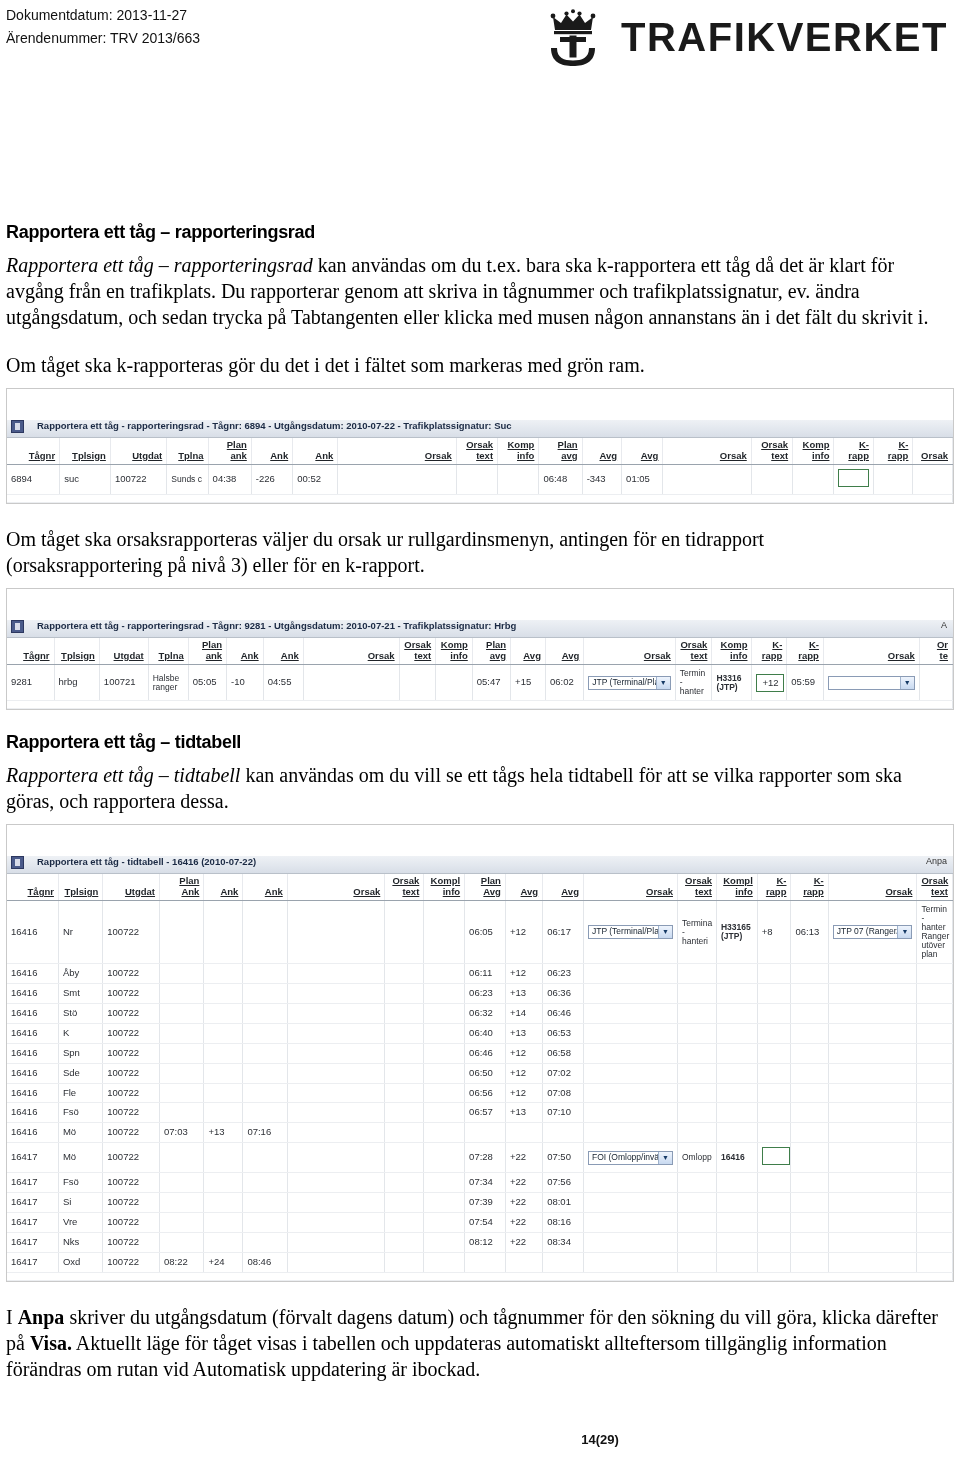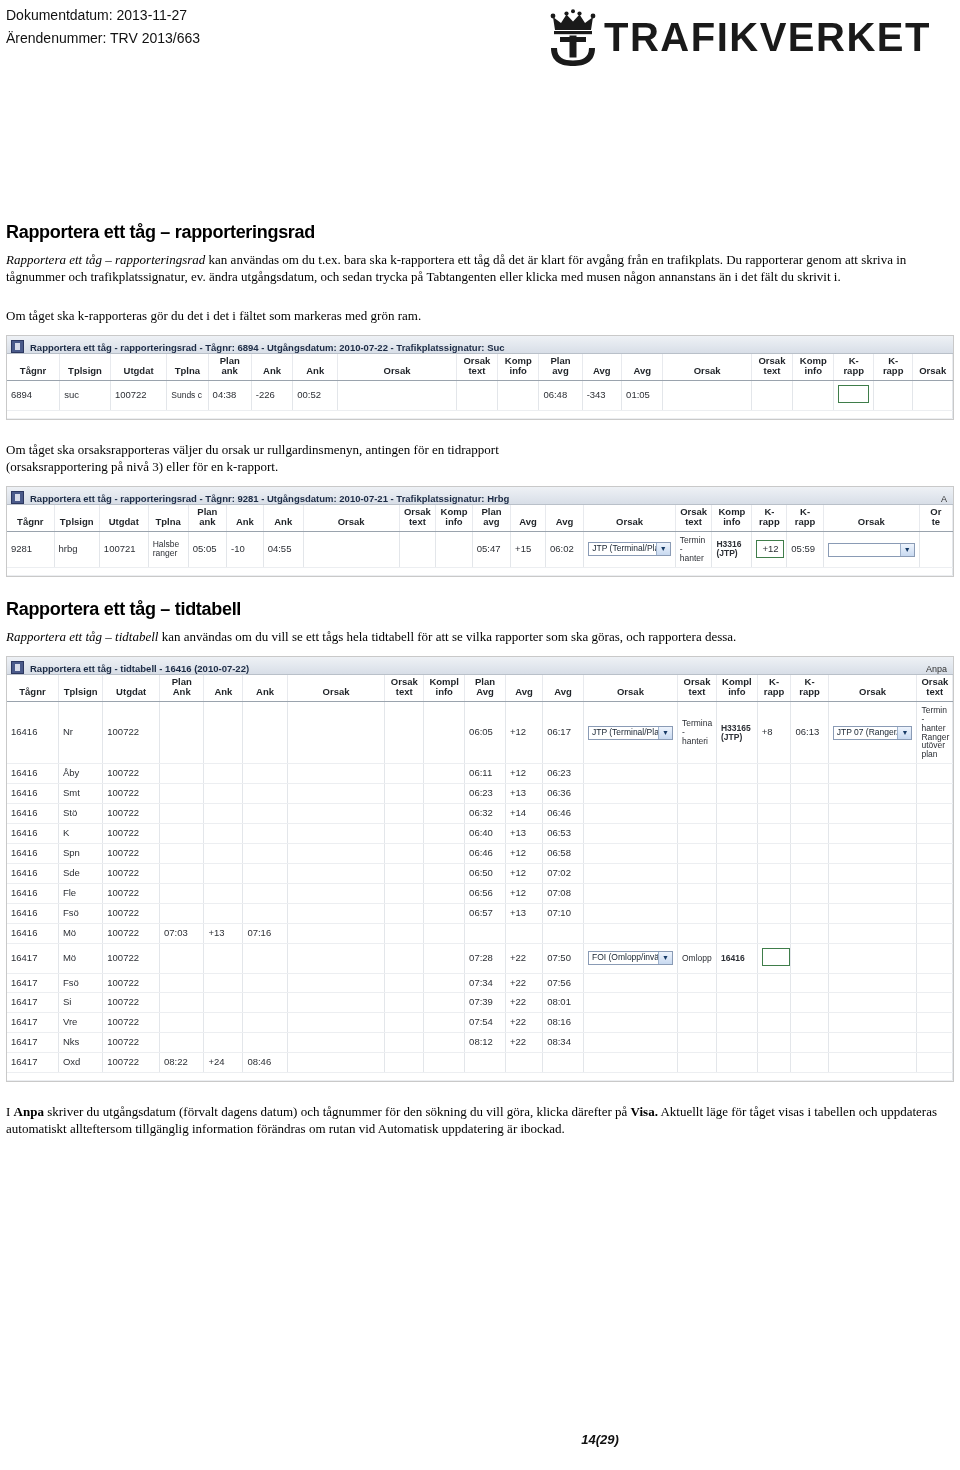--- a/index.html
+++ b/index.html
@@ -35,21 +35,21 @@
     color:#111;
   }
   .header-meta div{white-space:nowrap;}
 
   .logo-wrap{
     position:absolute;
     top:8px;
     left:545px;
     display:flex;
     align-items:center;
-    gap:3px;
+    gap:20px;
   }
   .logo-mark{width:56px;height:58px;display:block;}
   .logo-text{
     font-family:"Liberation Sans", sans-serif;
     font-weight:bold;
     font-size:40px;
     letter-spacing:1.5px;
     color:#1a1a1a;
     line-height:1;
   }
@@ -63,21 +63,21 @@
   }
   h2.sec-head{
     font-family:"Liberation Sans", sans-serif;
     font-size:18px;
     font-weight:bold;
     margin:0 0 9px 0;
     letter-spacing:-0.3px;
     color:#000;
   }
   p.para{
-    font-size:13px;
+    font-size:20px;
     line-height:1.30;
     margin:0 0 10px 0;
     text-align:left;
     color:#000;
   }
   p.para i{font-style:italic;}
   p.para b{font-weight:bold;}
   .gap-sm{height:12px;}
   .gap-md{height:22px;}
 
@@ -88,28 +88,29 @@
     font-family:"Liberation Sans", sans-serif;
     overflow:hidden;
     position:relative;
     box-sizing:border-box;
   }
   .shot-title{
     background:linear-gradient(to bottom,#eef1f5 0%,#e2e7ee 55%,#d8dee7 100%);
     border-bottom:1px solid #b9c0c9;
     height:17px;
     display:flex;
-    align-items:flex-end;
-    gap:6px;
+    align-items:flex-start;
+    gap:13px;
     padding:0 4px;
     font-size:9.5px;
     font-weight:bold;
     color:#1b2a44;
     white-space:nowrap;
     overflow:hidden;
+    margin-top:31px;
   }
   .shot-title .tiny-ico{
     width:11px;height:11px;
     background:#4a5a8a;
     border:1px solid #2c3760;
     position:relative;
     flex:0 0 auto;
   }
   .shot-title .tiny-ico::after{
     content:"";
@@ -137,29 +138,30 @@
 
   table.grid{
     border-collapse:collapse;
     width:100%;
     table-layout:fixed;
     font-size:9.5px;
     color:#2c2f35;
   }
   table.grid th{
     font-weight:bold;
-    text-align:center;
+    text-align:right;
     vertical-align:bottom;
     padding:2px 4px 3px 4px;
     border-bottom:1px solid #9aa3ad;
     border-right:1px solid #e8eaee;
     white-space:normal;
     line-height:1.12;
     color:#1f2328;
     background:#fff;
+    text-decoration:underline;
   }
   table.grid td{
     padding:4px 4px;
     border-right:1px solid #e3e6ea;
     border-bottom:1px solid #eceef1;
     vertical-align:middle;
     white-space:nowrap;
     overflow:hidden;
     line-height:1.15;
   }
@@ -220,21 +222,20 @@
 
   .kompinfo{font-weight:bold;font-size:8.5px;line-height:1.05;white-space:normal;}
 
   
   .doc-footer{
     position:absolute;
     bottom:16px;
     left:0;right:0;
     text-align:center;
     font-family:"Liberation Sans", sans-serif;
-    font-style:italic;
   }
   .pageno{
     font-size:13px;
     font-weight:bold;
     color:#111;
     margin-bottom:7px;
     padding-left:240px;
   }
   .footline{
     font-size:12px;

